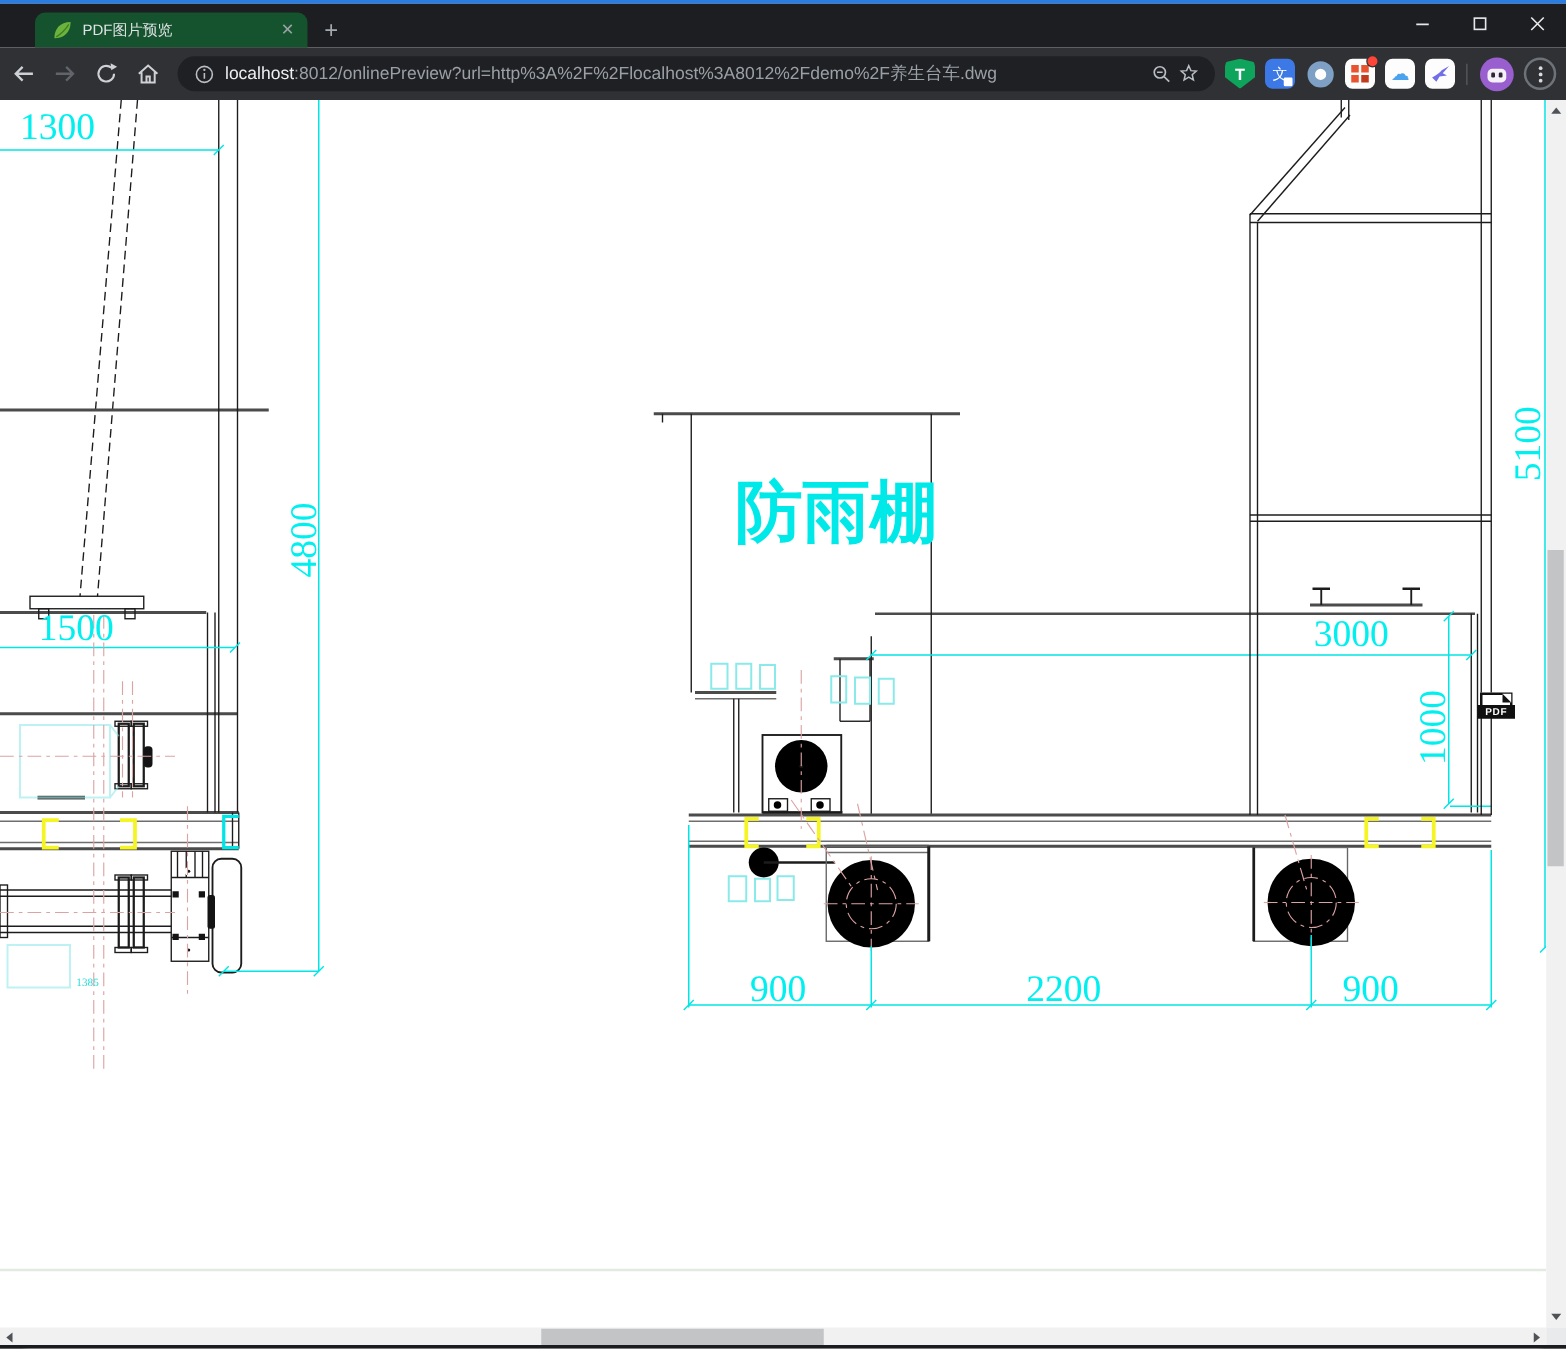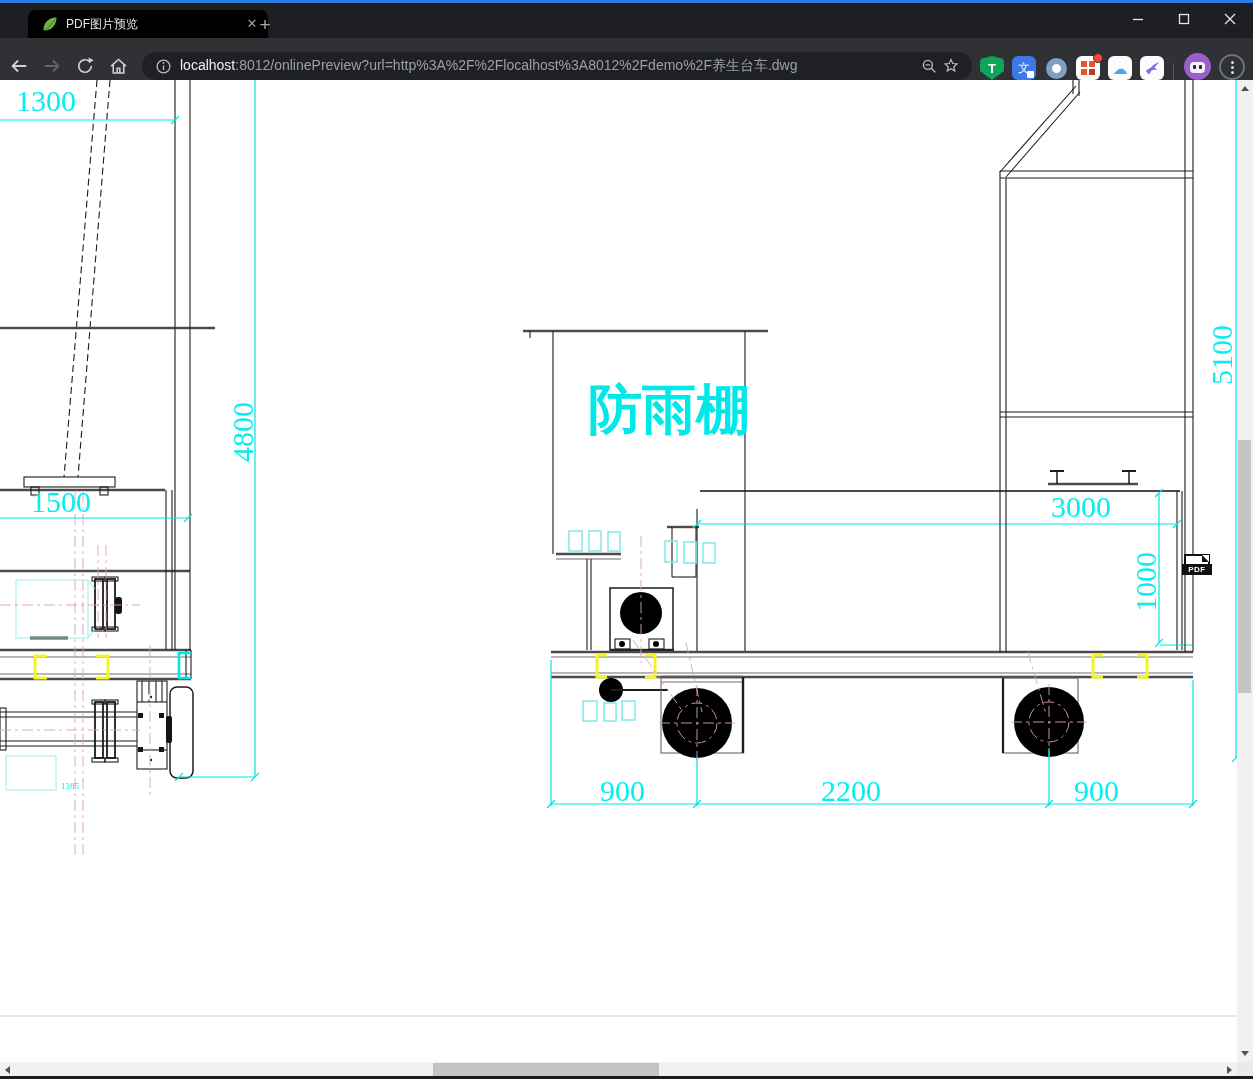--- a/index.html
+++ b/index.html
@@ -1,34 +1,34 @@
 <!DOCTYPE html>
 <html><head>
 <meta charset="utf-8">
 <style>
   html,body{margin:0;padding:0;background:#000;}
   .window{position:relative;width:1253px;height:1079px;background:#fff;overflow:hidden;
     font-family:"Liberation Sans",sans-serif;}
   
   .top-accent{position:absolute;left:0;top:0;width:1253px;height:3px;}
   .tabstrip{position:absolute;left:0;top:3px;width:1253px;height:35px;background:#1d1e21;}
-  .tab{position:absolute;left:28px;top:7px;width:240px;height:28px;background:#000000;
+  .tab{position:absolute;left:28px;top:7px;width:218px;height:28px;background:#14532d;
     border-radius:8px 8px 0 0;display:flex;align-items:center;padding:0 8px;box-sizing:border-box;}
   .favicon{width:16px;height:16px;margin:0 8px 0 6px;flex:none;}
   .tab-title{font-size:12px;color:#dfe2e6;white-space:nowrap;overflow:hidden;
     text-overflow:ellipsis;flex:1;}
   .tab-close{flex:none;width:16px;height:16px;color:#9aa0a6;font-size:13px;line-height:16px;
     text-align:center;cursor:pointer;}
   .newtab{position:absolute;left:254px;top:11px;width:22px;height:22px;color:#a5a9ae;
     font-size:19px;line-height:21px;text-align:center;}
   .wctl{position:absolute;top:0;height:32px;width:46px;display:flex;align-items:center;
     justify-content:center;color:#e7e8ea;}
   
   .toolbar{position:absolute;left:0;top:38px;width:1253px;height:42px;background:#303134;
-    display:flex;align-items:flex-end;}
+    display:flex;align-items:center;}
   .navbtn{width:28px;height:28px;margin-left:5px;display:flex;align-items:center;
     justify-content:center;color:#ced2d7;flex:none;}
   .navbtn.disabled{color:#61656b;}
   .omnibox{margin-left:10px;width:830px;height:28px;background:#1f2023;border-radius:14px;
     display:flex;align-items:center;padding:0 10px;box-sizing:border-box;flex:none;}
   .omni-ico{width:22px;height:22px;display:flex;align-items:center;justify-content:center;
     color:#b9bec4;flex:none;}
   .url{font-size:14px;margin-left:6px;white-space:nowrap;overflow:hidden;flex:1;}
   .url .host{color:#eceef1;}
   .url .rest{color:#9aa0a6;}

